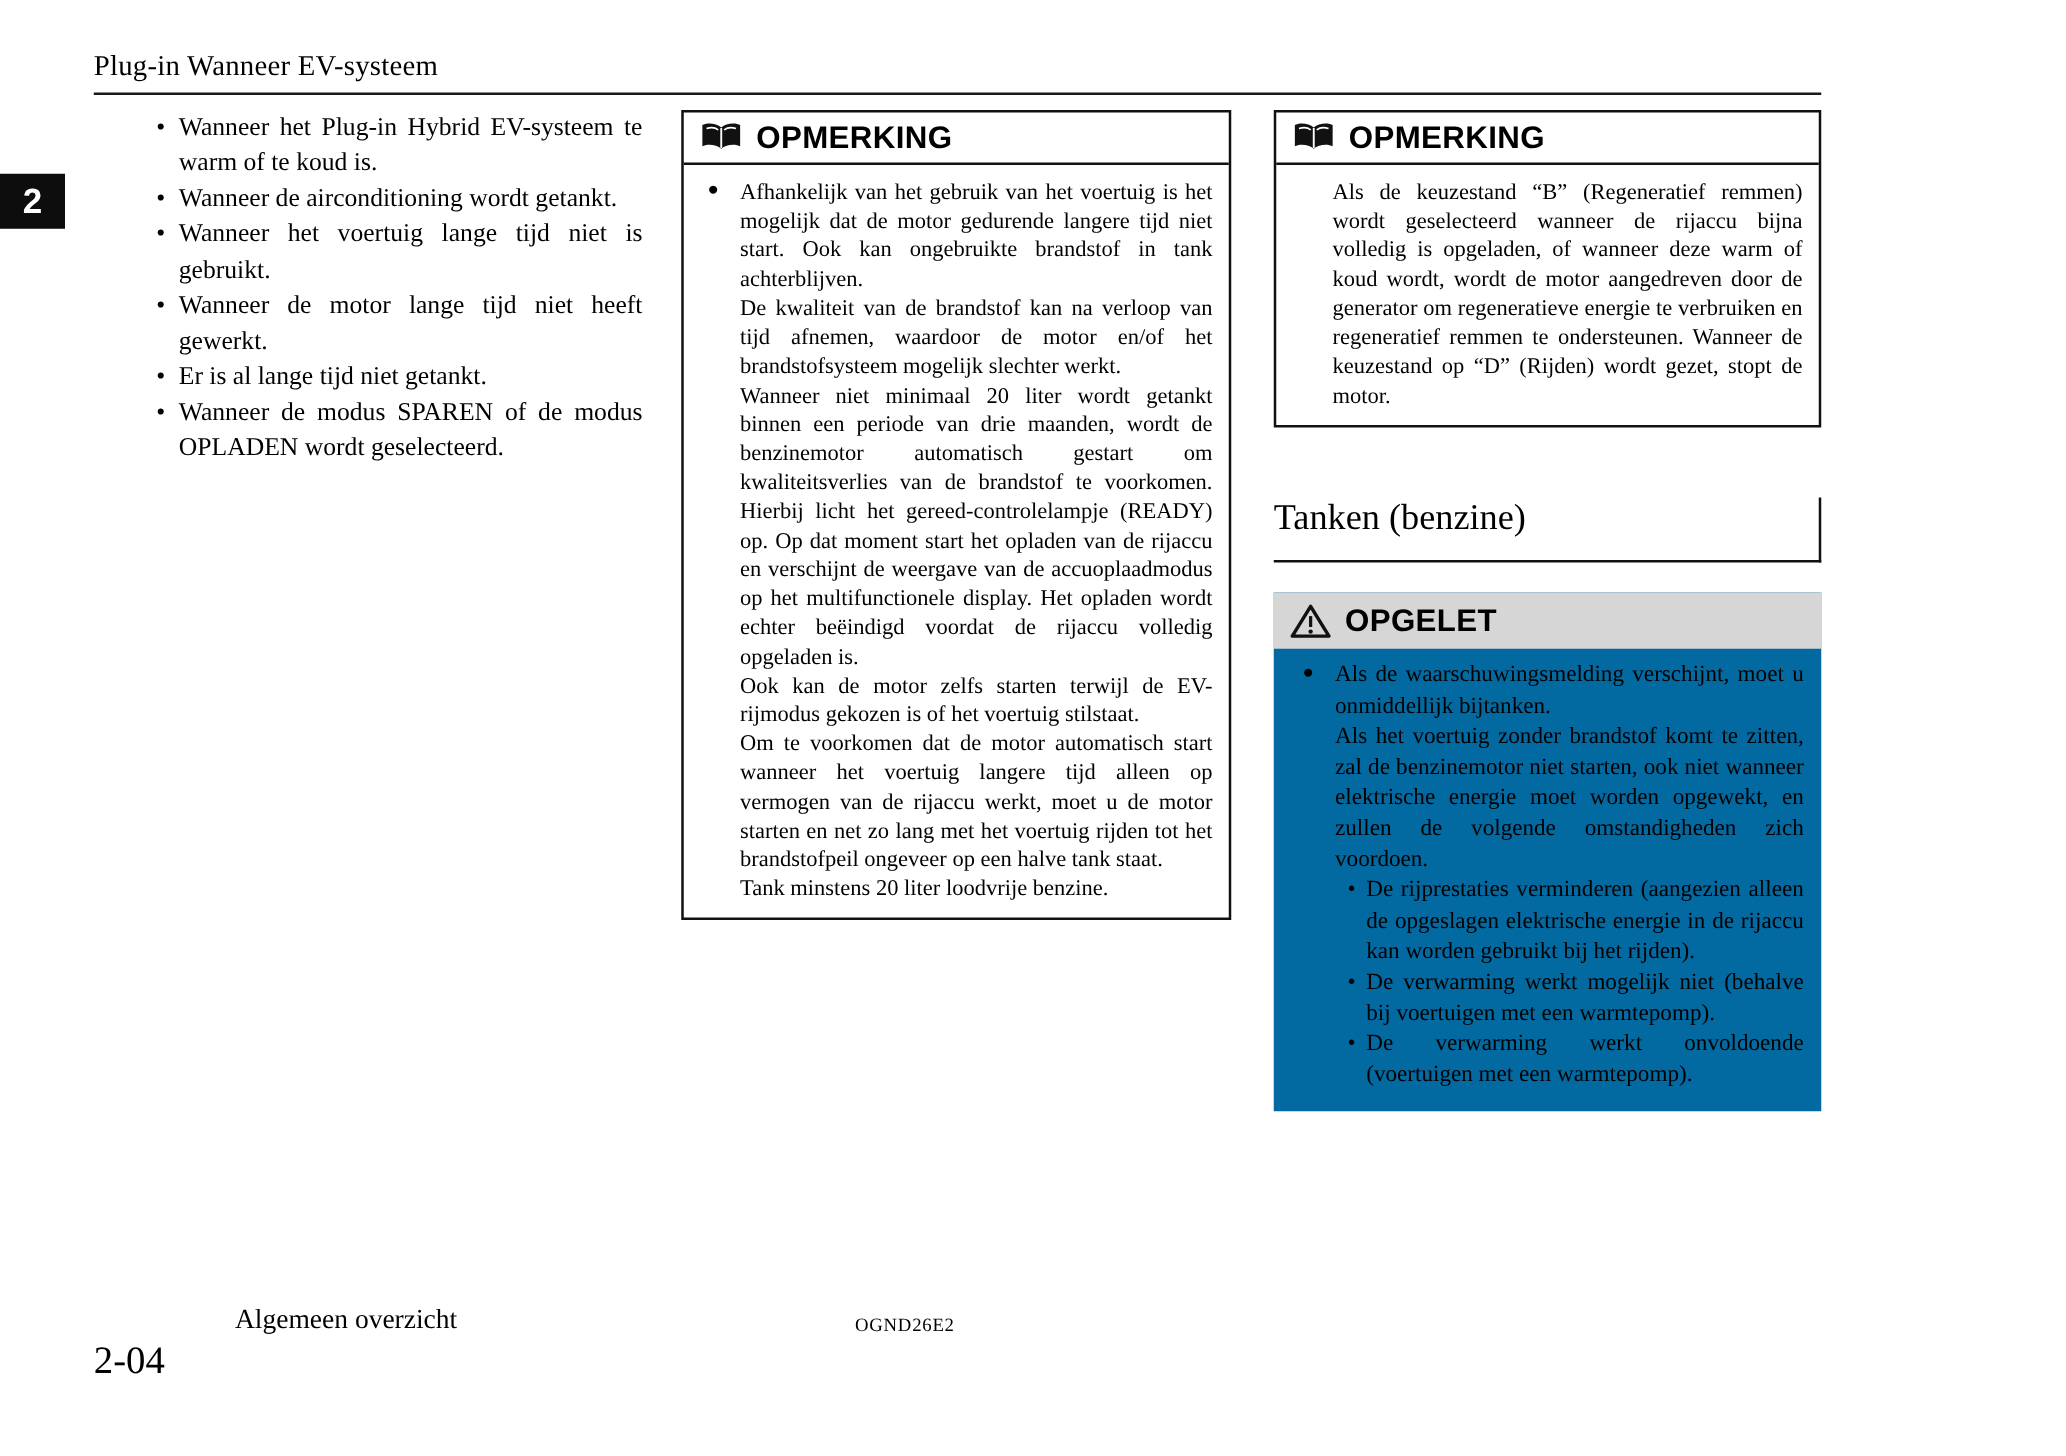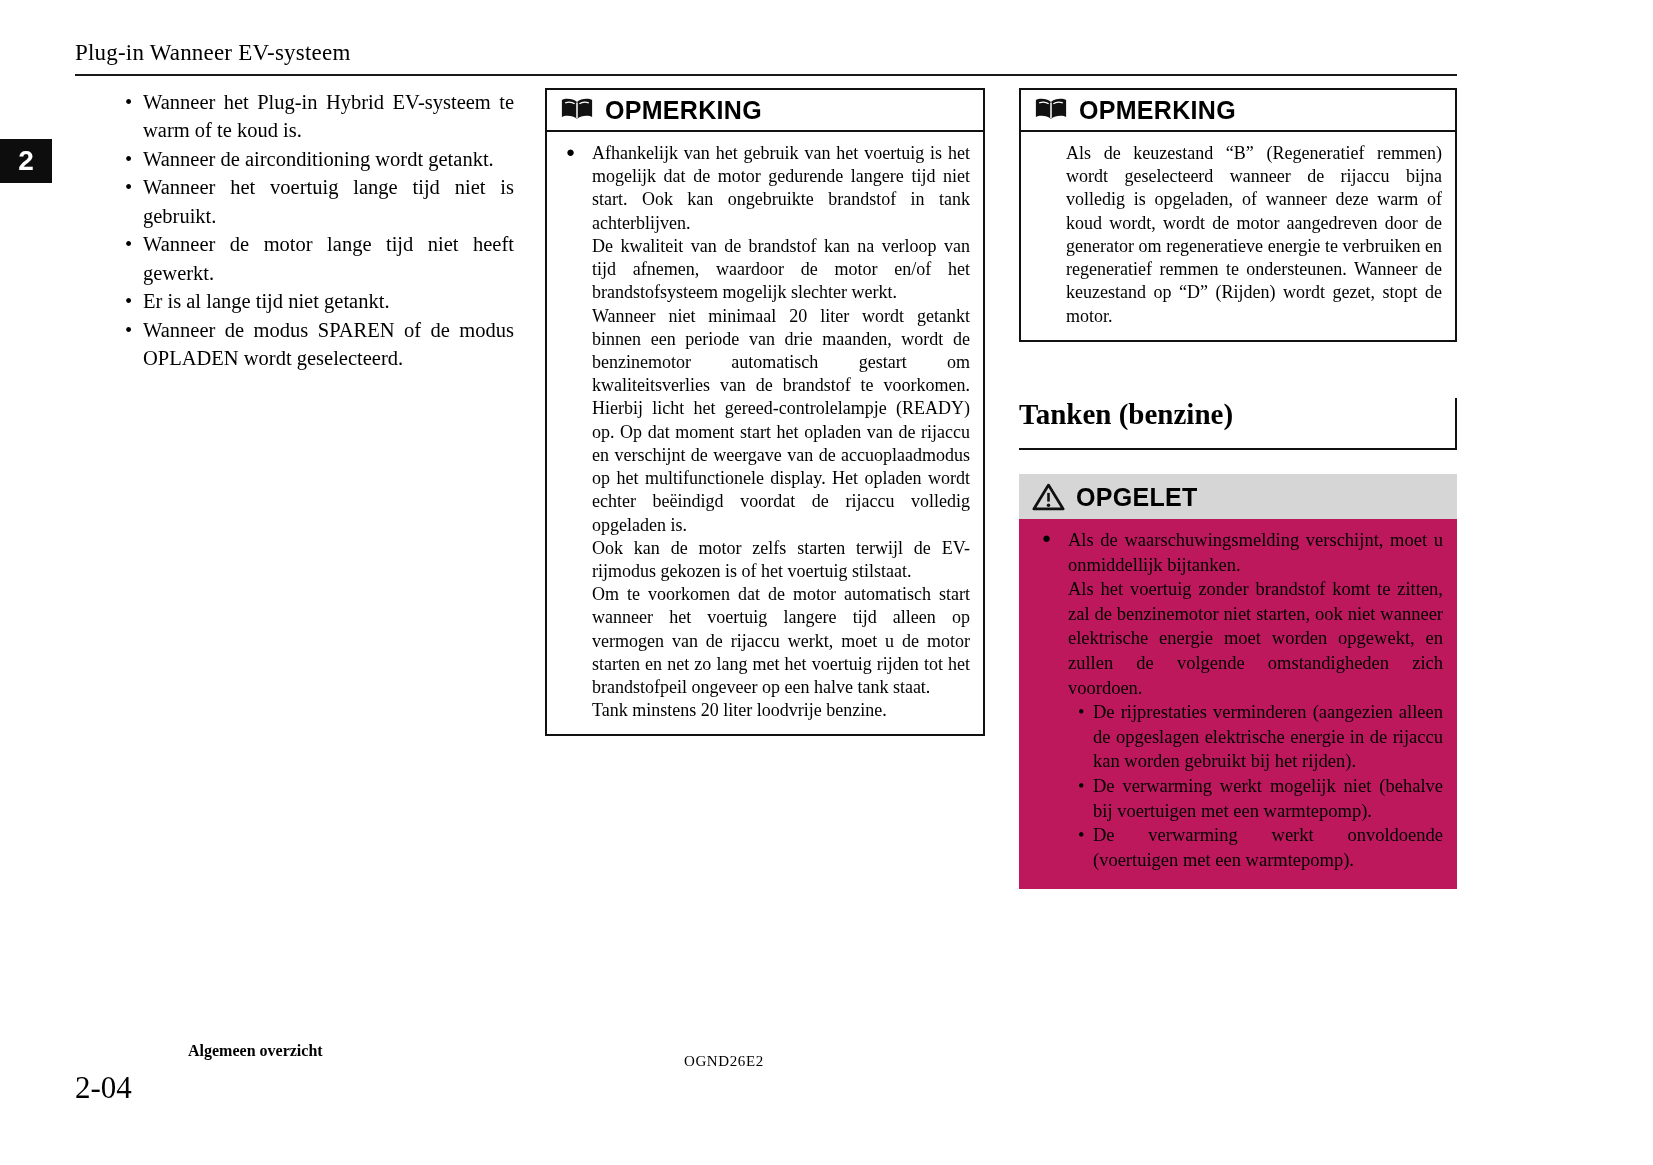--- a/index.html
+++ b/index.html
@@ -40,37 +40,37 @@
   }
   .para { position:relative; padding-left:26px; }
   .para .dot { position:absolute; left:0; top:1px; font-size:15px; }
 
   
   .section-head {
     position:absolute; left:1019px; top:398px; width:438px; height:52px;
     border-bottom:2px solid #111; border-right:2px solid #111; box-sizing:border-box;
   }
   .section-head .h {
-    margin:0; font-size:29px; font-weight:bold; font-family:"Liberation Serif", serif;
+    margin:0; font-size:29px; font-weight:normal; font-family:"Liberation Serif", serif;
   }
 
   
-  .caution-box { position:absolute; left:1019px; top:474px; width:438px; background:#be185d; box-sizing:border-box; }
+  .caution-box { position:absolute; left:1019px; top:474px; width:438px; background:#0369a1; box-sizing:border-box; }
   .caution-header { display:flex; align-items:center; gap:11px; padding:8px 12px 7px 13px; background:#d6d6d6; }
   .caution-title { font-family:"Liberation Sans", sans-serif; font-weight:bold; font-size:25px; letter-spacing:0.3px; }
   .caution-body {
     padding:9px 14px 17px 23px; font-size:18.5px; line-height:1.33; text-align:justify;
     hyphens:auto; -webkit-hyphens:auto;
   }
   .sub-item { position:relative; padding-left:15px; margin-left:10px; }
   .sub-item .bmark { position:absolute; left:0; top:0; }
 
   
   .footer-pageno { position:absolute; left:75px; top:1070px; font-size:31px; }
-  .footer-section { position:absolute; left:188px; top:1042px; font-size:16px;font-weight:bold; }
+  .footer-section { position:absolute; left:188px; top:1042px; font-size:22px; }
   .doc-code {
     position:absolute; left:684px; top:1053px; font-size:15px;
     font-family:Liberation Serif, serif; letter-spacing:0.6px;
   }
 
   .icon-wrap { display:inline-flex; align-items:center; }
 </style>
 </head>
 <body>
 

